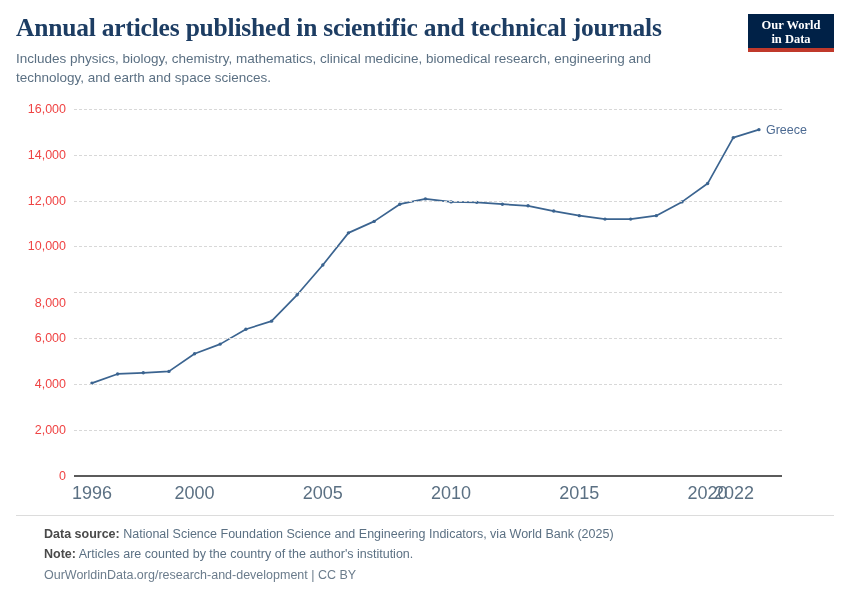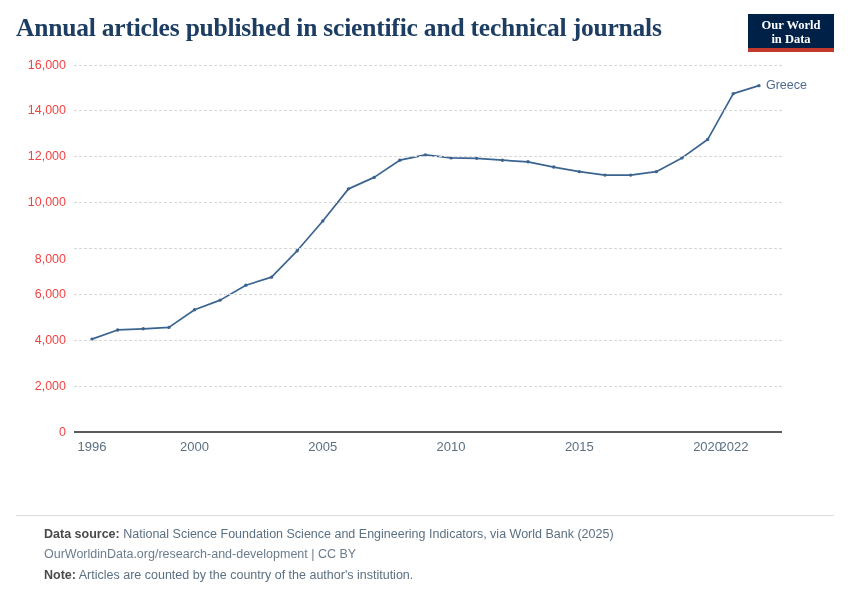--- a/index.html
+++ b/index.html
@@ -98,21 +98,21 @@
     left: 0;
     right: 0;
     bottom: 0;
     height: 0;
     border-top: 1px solid #5b5b5b;
   }
   .xtick {
     position: absolute;
     top: calc(100% + 7px);
     transform: translateX(-50%);
-    font-size: 13px;
+    font-size: 18px;
     color: #5b7083;
     white-space: nowrap;
   }
   .series-svg {
     position: absolute;
     left: 0;
     top: 0;
     width: 100%;
     height: 100%;
     overflow: visible;
@@ -148,20 +148,21 @@
     color: #6b7c8c;
   }
 </style>
 </head>
 <body>
 
 <div class="page">
 
   <div class="header">
     <h1 class="title">Annual articles published in scientific and technical journals</h1>
+    <p class="subtitle">Includes physics, biology, chemistry, mathematics, clinical medicine, biomedical research, engineering and technology, and earth and space sciences.</p>
     <div class="owid-logo">
       <span>Our World</span>
       <span>in Data</span>
     </div>
   </div>
 
   <div class="chart-area">
     <div class="plot" id="plot">
       <div class="axis-x"></div>
       <svg class="series-svg" id="series-svg" viewBox="0 0 708 367" preserveAspectRatio="none">
@@ -221,20 +222,20 @@
         <div class="xtick" style="left: 660px;">2022</div>
         <div class="series-label" style="left: 691.913px; top: 20.6438px;">Greece</div>
       </div>
   </div>
 
   <div class="footer">
     <div class="row">
       <span class="lbl">Data source:</span>
       <span>National Science Foundation Science and Engineering Indicators, via World Bank (2025)</span>
     </div>
-    <div class="row license">OurWorldinData.org/research-and-development | CC BY</div>
     <div class="row">
       <span class="lbl">Note:</span>
       <span>Articles are counted by the country of the author's institution.</span>
     </div>
+    <div class="row license">OurWorldinData.org/research-and-development | CC BY</div>
   </div>
 
 </div>
 
 </body></html>

